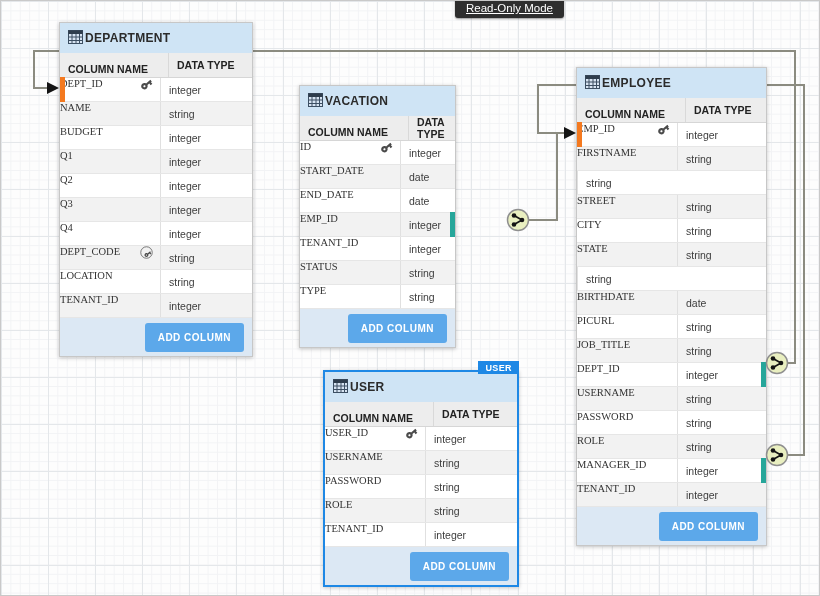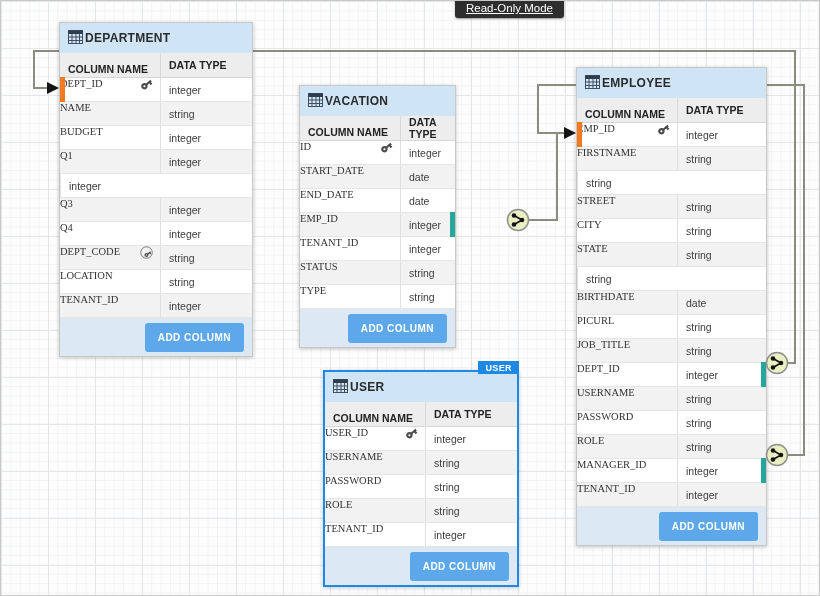--- a/index.html
+++ b/index.html
@@ -33,21 +33,21 @@
   .t-header{
     height:30px; background:#cfe4f5; display:flex; align-items:center;
     padding:0 8px; gap:2px; cursor:move;
   }
   .t-title{font-size:12px; font-weight:bold; color:#2b2b2b; letter-spacing:.3px;}
   .t-colhead{
     height:24px; background:#ededed; border-bottom:1px solid #d6d6d6;
     display:flex; align-items:center; font-weight:bold; font-size:10.5px; color:#222;
   }
   .t-colhead .c1{width:100px; padding-left:8px; box-sizing:border-box;margin-top:8px;}
-  .t-colhead .c2{flex:1; padding-left:8px; border-left:1px solid #d9d9d9; height:100%; display:flex; align-items:center;}
+  .t-colhead .c2{flex:1; padding-left:8px; border-left:1px solid #d9d9d9; height:100%; display:flex; align-items:center;margin-left:8px;}
   .t-row{
     position:relative; height:23px; display:flex; align-items:center;
     border-bottom:1px solid #e6e6e6; background:#fff;
   }
   .t-row.alt{background:#f2f2f2;}
   .t-row .c-name{
     width:100px; padding-left:0; box-sizing:border-box; display:flex;
     align-items:flex-start; height:100%;font-family:Liberation Serif, serif;
   }
   .t-row .c-type{
@@ -137,20 +137,24 @@
       <span class="c-type">integer</span>
     </div>
         <div class="t-row alt">
       <span class="c-name">
         <span class="nm">Q1</span>
 
       </span>
       <span class="c-type">integer</span>
     </div>
         <div class="t-row">
+      <span class="c-name">
+        <span class="nm">Q2</span>
+
+      </span>
       <span class="c-type">integer</span>
     </div>
         <div class="t-row alt">
       <span class="c-name">
         <span class="nm">Q3</span>
 
       </span>
       <span class="c-type">integer</span>
     </div>
         <div class="t-row">

